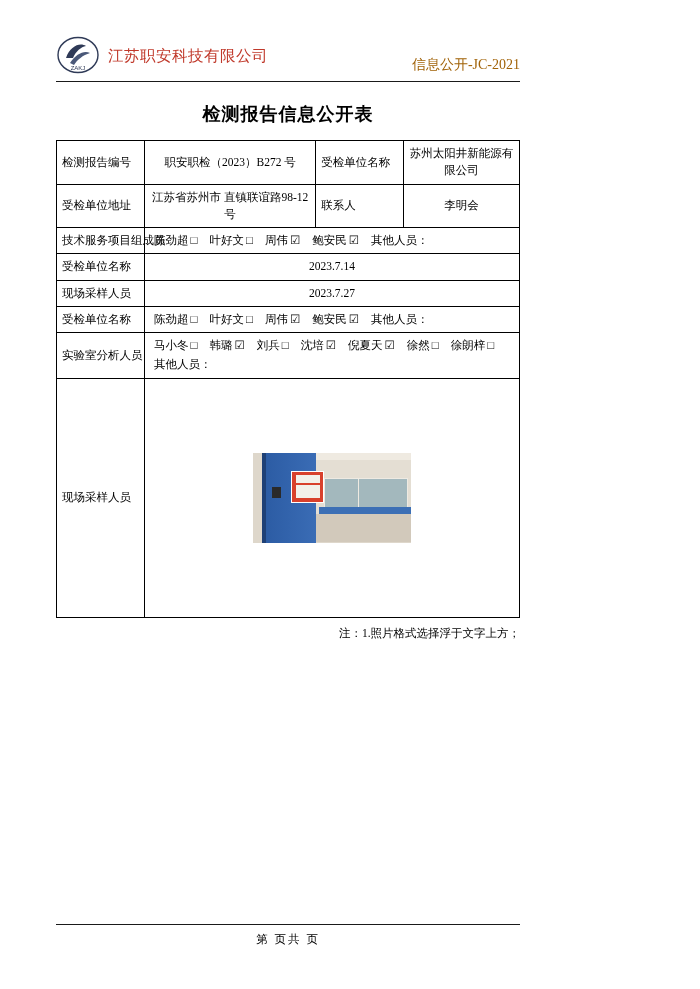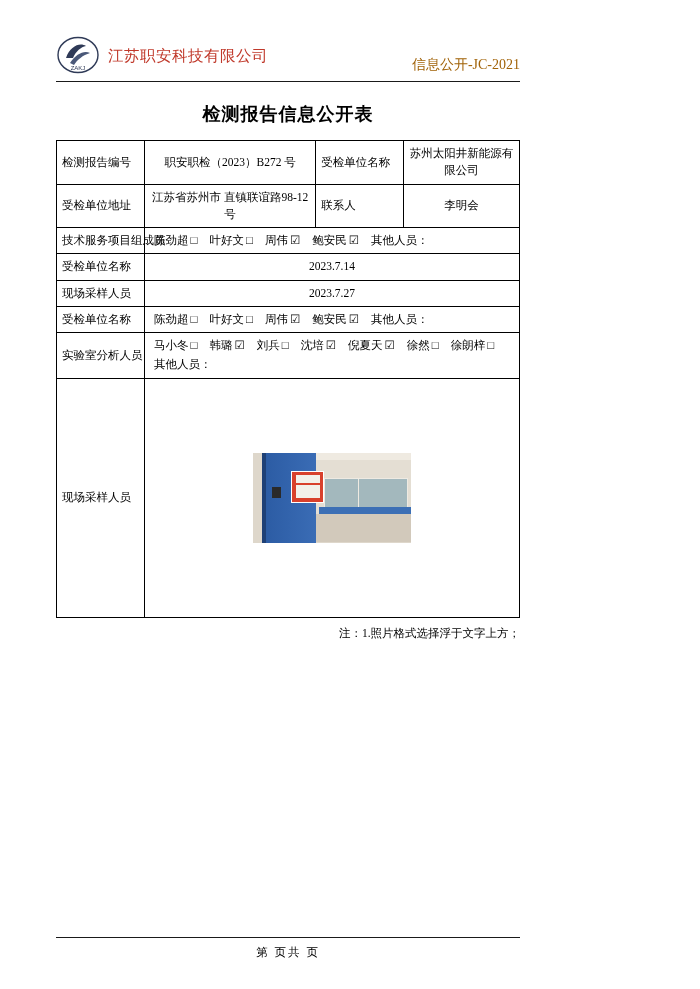--- a/index.html
+++ b/index.html
@@ -149,21 +149,21 @@
   .notes {
     font-size: 11.5px;
     margin-top: 8px;
     padding-left: 4px;
     text-align: right;
   }
   .footer {
     position: absolute;
     left: 56px;
     right: 56px;
-    bottom: 29px;
+    bottom: 42px;
     border-top: 1.1px solid #1a1a1a;
     padding-top: 7px;
     text-align: center;
     font-size: 11.5px;
     letter-spacing: 2px;
   }
 </style>
 </head>
 <body>
 

